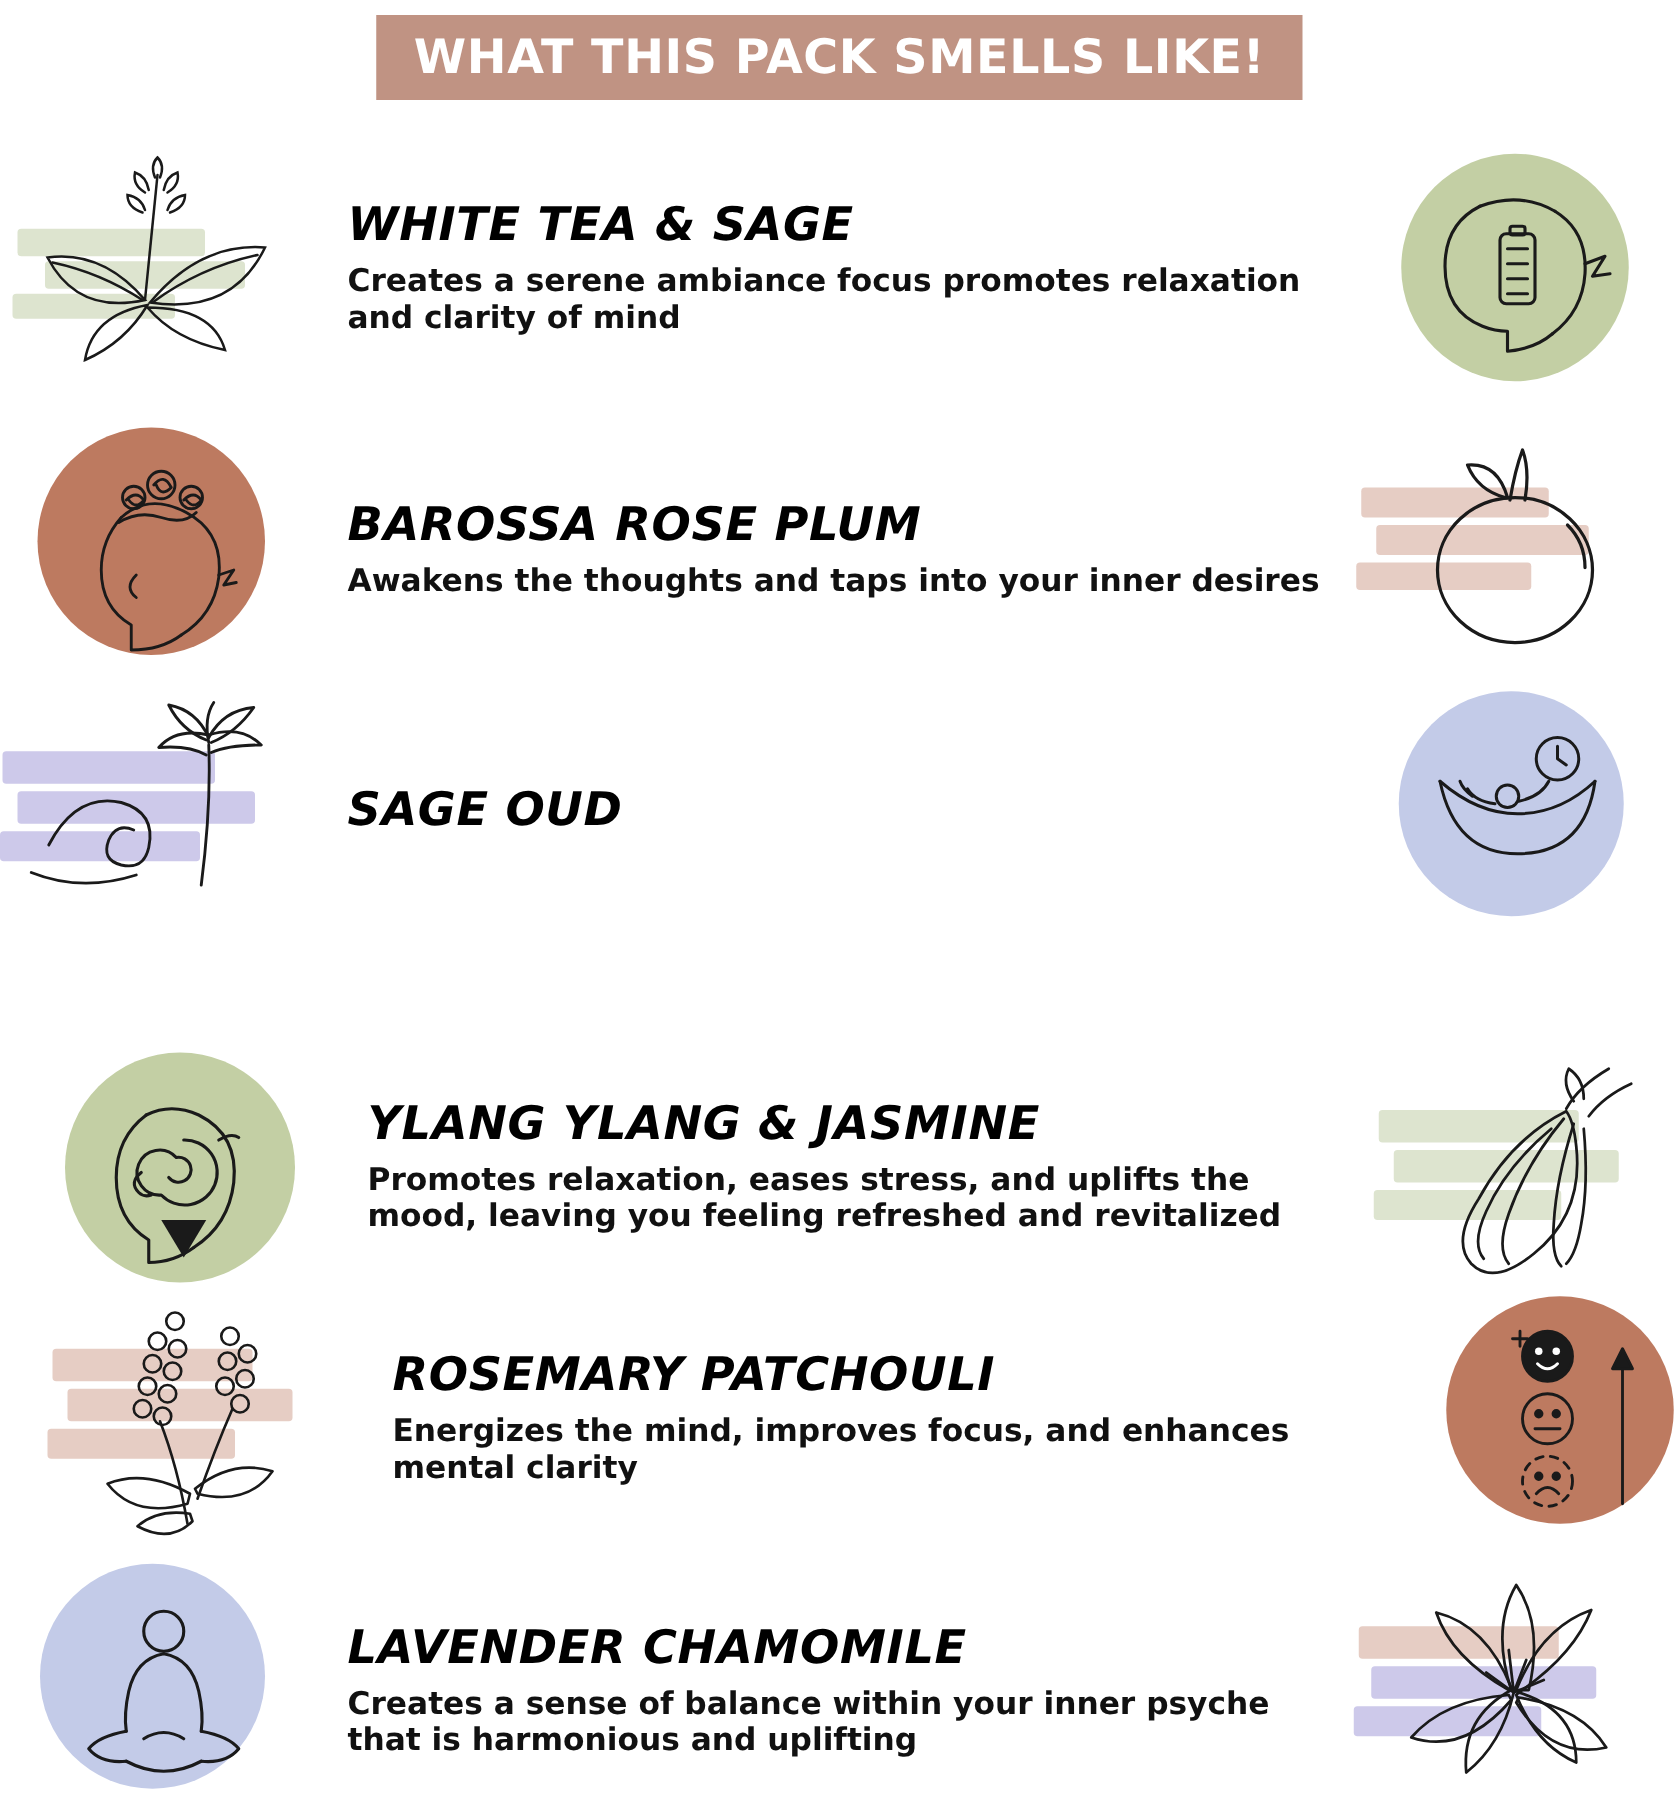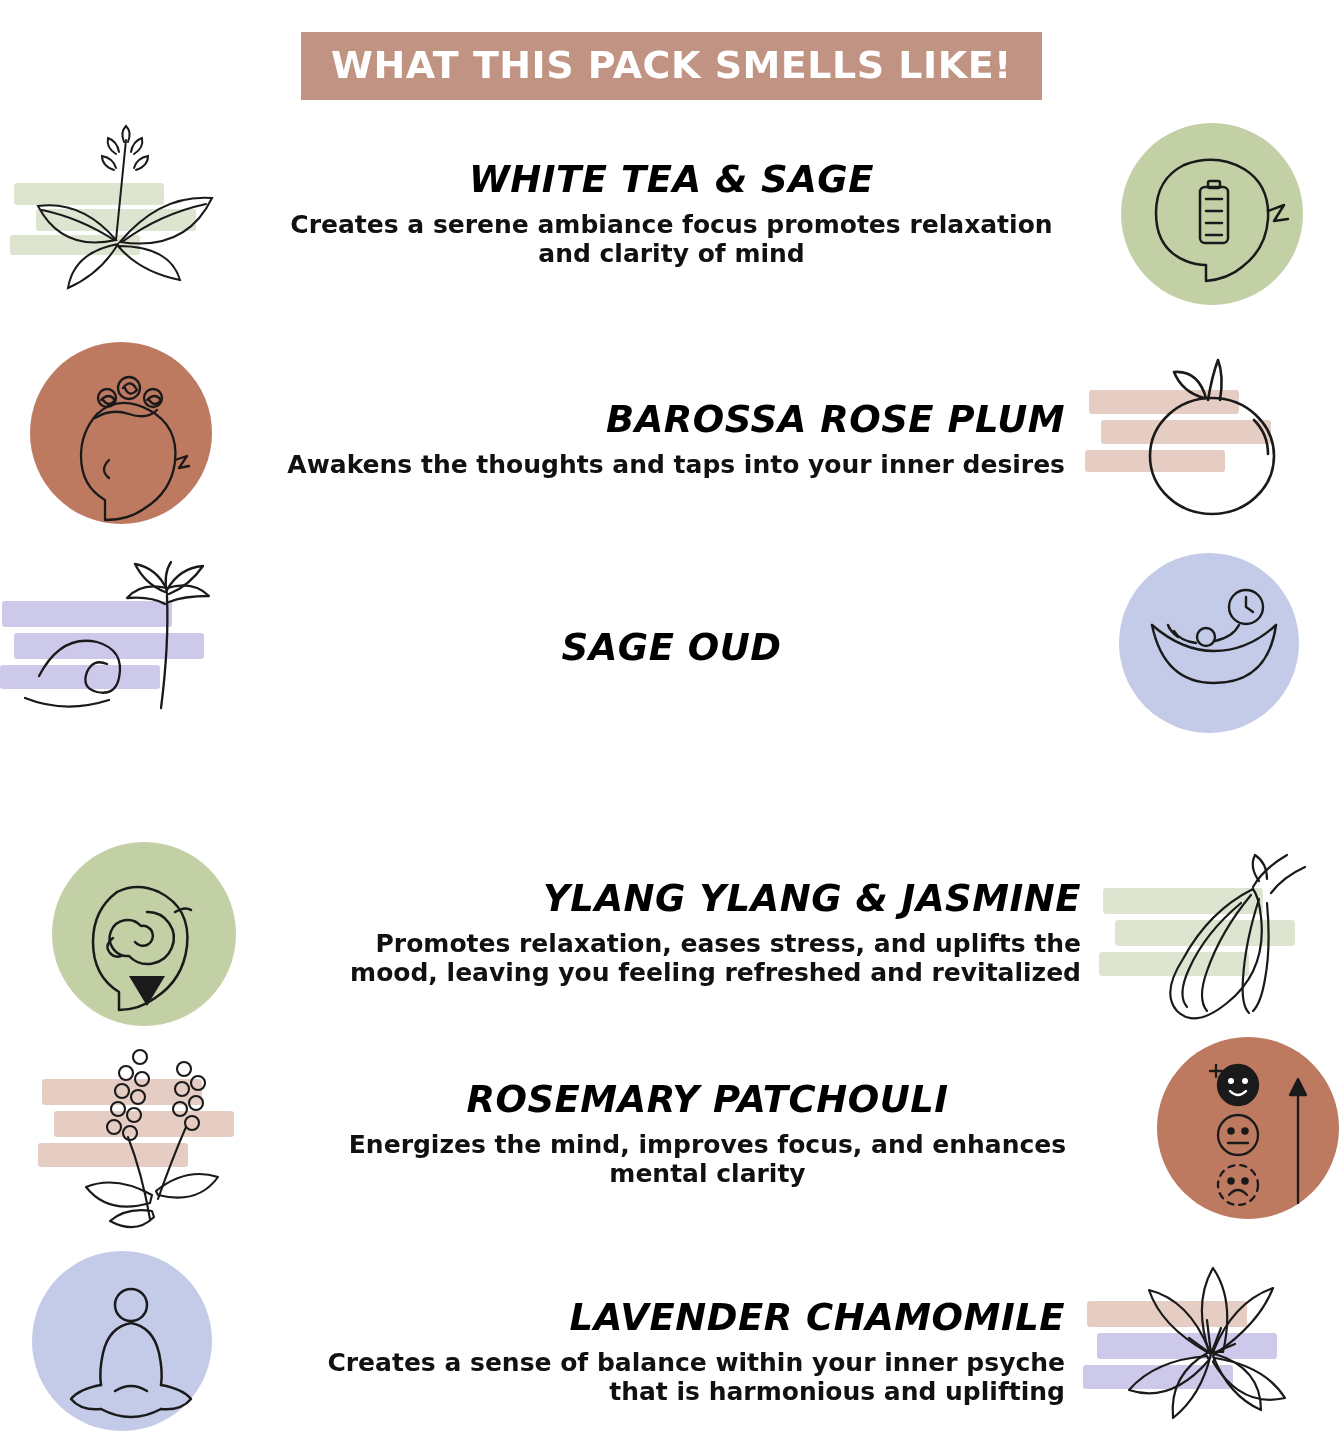--- a/index.html
+++ b/index.html
@@ -35,21 +35,20 @@
     background: #c09383;
     color: #ffffff;
     font-family: "DejaVu Sans", sans-serif;
     font-weight: bold;
     font-size: 38px;
     letter-spacing: 0.5px;
     padding: 14px 30px 16px 30px;
     line-height: 1;
     text-align: center;
     white-space: nowrap;
-    margin-top: 20px;
   }
 
   
   .row {
     position: absolute;
     left: 0;
     width: 1343px;
     display: flex;
     align-items: center;
   }
@@ -59,22 +58,22 @@
     height: 220px;
     position: relative;
     display: flex;
     align-items: center;
     justify-content: center;
   }
   .text-col {
     flex: 1;
     padding: 0 18px;
   }
-  .text-col.align-left { text-align: center; }
-  .text-col.align-right { text-align: right; }
+  .text-col.align-left { text-align: left; }
+  .text-col.align-right { }
 
   .title {
     font-family: "DejaVu Sans", sans-serif;
     font-weight: bold;
     font-style: italic;
     font-size: 37px;
     letter-spacing: 0.5px;
     color: #000000;
     line-height: 1.05;
     margin: 0 0 10px 0;

